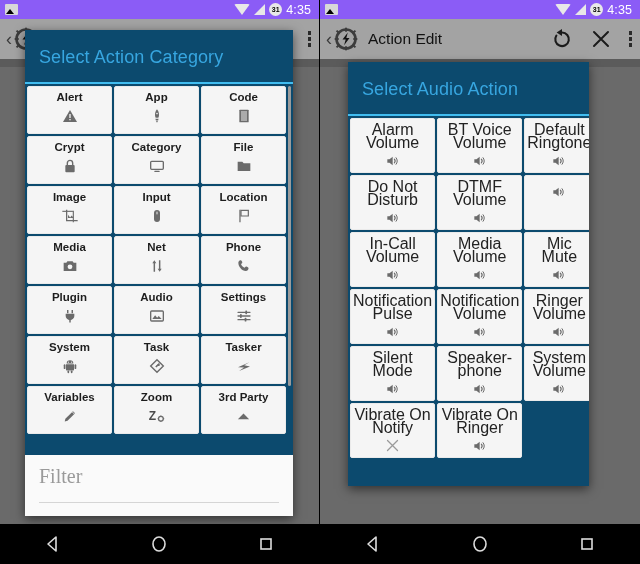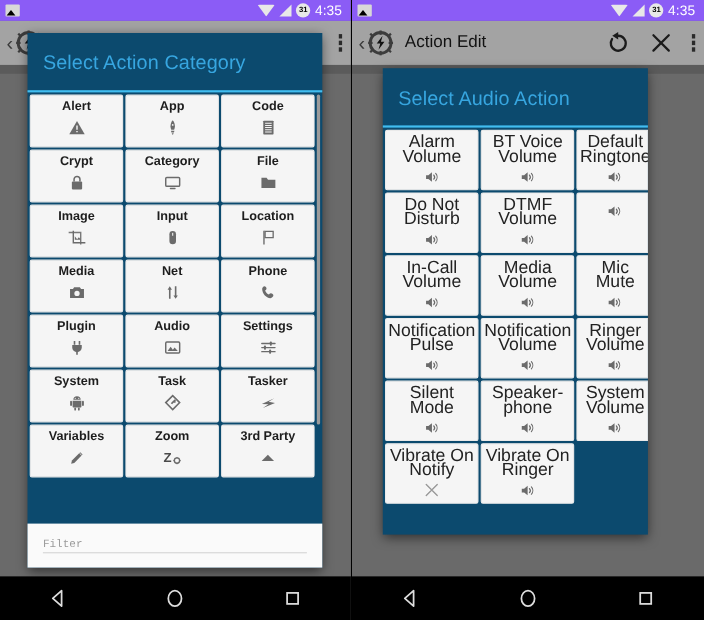--- a/index.html
+++ b/index.html
@@ -101,22 +101,22 @@
   
   .right-dlg .cell .lbl { font-weight: normal; font-size: 16px; color: #222; }
 
   .scrollbar {
     position: absolute; top: 2px; right: 2px; width: 3px; background: #9b9b9b; border-radius: 2px;
   }
 
   .filterwrap { padding: 8px 14px 13px 14px; background: #fafafa; }
   .filterinput {
     width: 100%; border: none; border-bottom: 1px solid #d5d5d5; background: transparent;
-    font-family: Liberation Mono, monospace; font-size: 10px; color: #8d8d8d;
-    padding: 2px 0 1px 0; outline: none;
+    font-family: Liberation Serif, serif; font-size: 20px; color: #8d8d8d;
+    padding: 2px 0 14px 0; outline: none;
   }
   .filterinput::placeholder { color: #9a9a9a; }
 
   
   .right-dlg .dlg-body { padding-bottom: 2px; }
 </style>
 </head>
 <body>
 
 <div class="screens">

